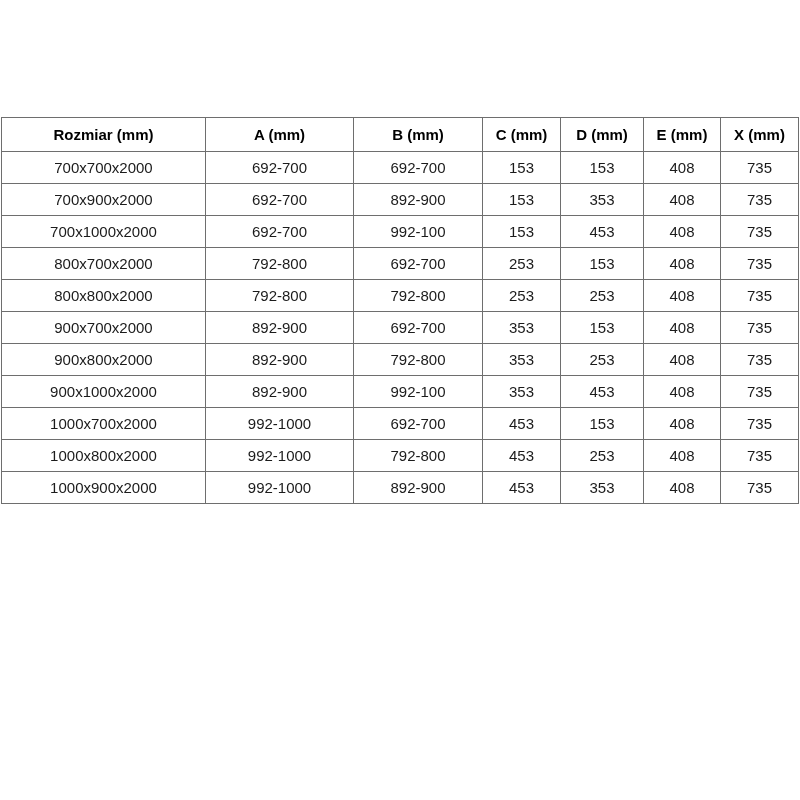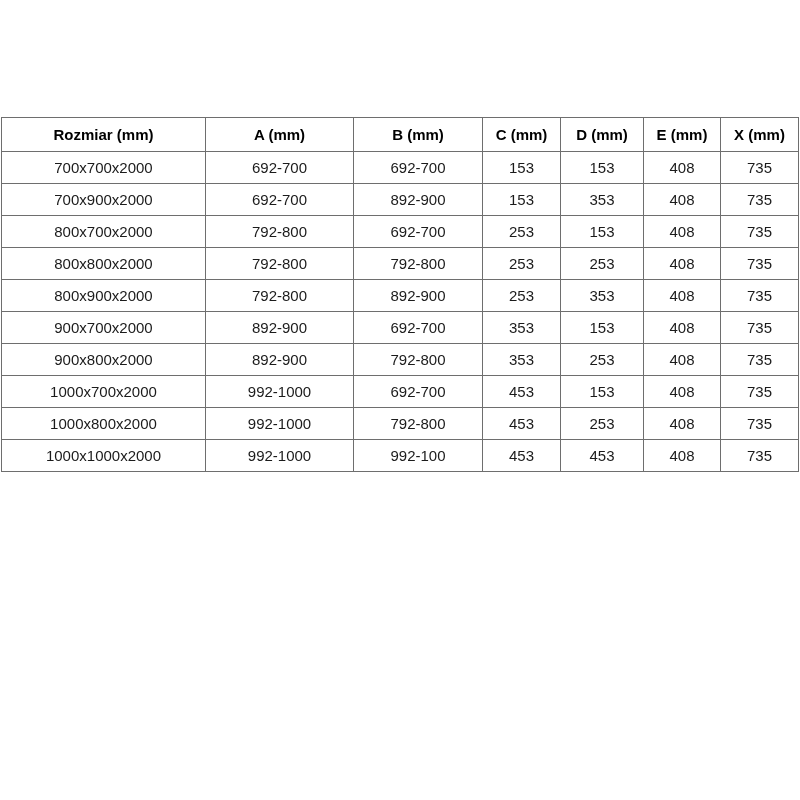--- a/index.html
+++ b/index.html
@@ -87,43 +87,43 @@
         <tr>
           <td>700x900x2000</td>
           <td>692-700</td>
           <td>892-900</td>
           <td>153</td>
           <td>353</td>
           <td>408</td>
           <td>735</td>
         </tr>
         <tr>
+          <td>700x1000x2000</td>
+          <td>692-700</td>
+          <td>992-100</td>
+          <td>153</td>
+          <td>453</td>
+          <td>408</td>
+          <td>735</td>
+        </tr>
+        <tr>
           <td>800x700x2000</td>
           <td>792-800</td>
           <td>692-700</td>
           <td>253</td>
           <td>153</td>
           <td>408</td>
           <td>735</td>
         </tr>
         <tr>
           <td>800x800x2000</td>
           <td>792-800</td>
           <td>792-800</td>
           <td>253</td>
           <td>253</td>
-          <td>408</td>
-          <td>735</td>
-        </tr>
-        <tr>
-          <td>800x900x2000</td>
-          <td>792-800</td>
-          <td>892-900</td>
-          <td>253</td>
-          <td>353</td>
           <td>408</td>
           <td>735</td>
         </tr>
         <tr>
           <td>900x700x2000</td>
           <td>892-900</td>
           <td>692-700</td>
           <td>353</td>
           <td>153</td>
           <td>408</td>
@@ -132,41 +132,50 @@
         <tr>
           <td>900x800x2000</td>
           <td>892-900</td>
           <td>792-800</td>
           <td>353</td>
           <td>253</td>
           <td>408</td>
           <td>735</td>
         </tr>
         <tr>
+          <td>900x1000x2000</td>
+          <td>892-900</td>
+          <td>992-100</td>
+          <td>353</td>
+          <td>453</td>
+          <td>408</td>
+          <td>735</td>
+        </tr>
+        <tr>
           <td>1000x700x2000</td>
           <td>992-1000</td>
           <td>692-700</td>
           <td>453</td>
           <td>153</td>
           <td>408</td>
           <td>735</td>
         </tr>
         <tr>
           <td>1000x800x2000</td>
           <td>992-1000</td>
           <td>792-800</td>
           <td>453</td>
           <td>253</td>
           <td>408</td>
           <td>735</td>
         </tr>
         <tr>
-          <td>1000x1000x2000</td>
+          <td>1000x900x2000</td>
           <td>992-1000</td>
-          <td>992-100</td>
+          <td>892-900</td>
           <td>453</td>
-          <td>453</td>
+          <td>353</td>
           <td>408</td>
           <td>735</td>
         </tr>
       </tbody>
   </table>
 </div>
 
 </body></html>

